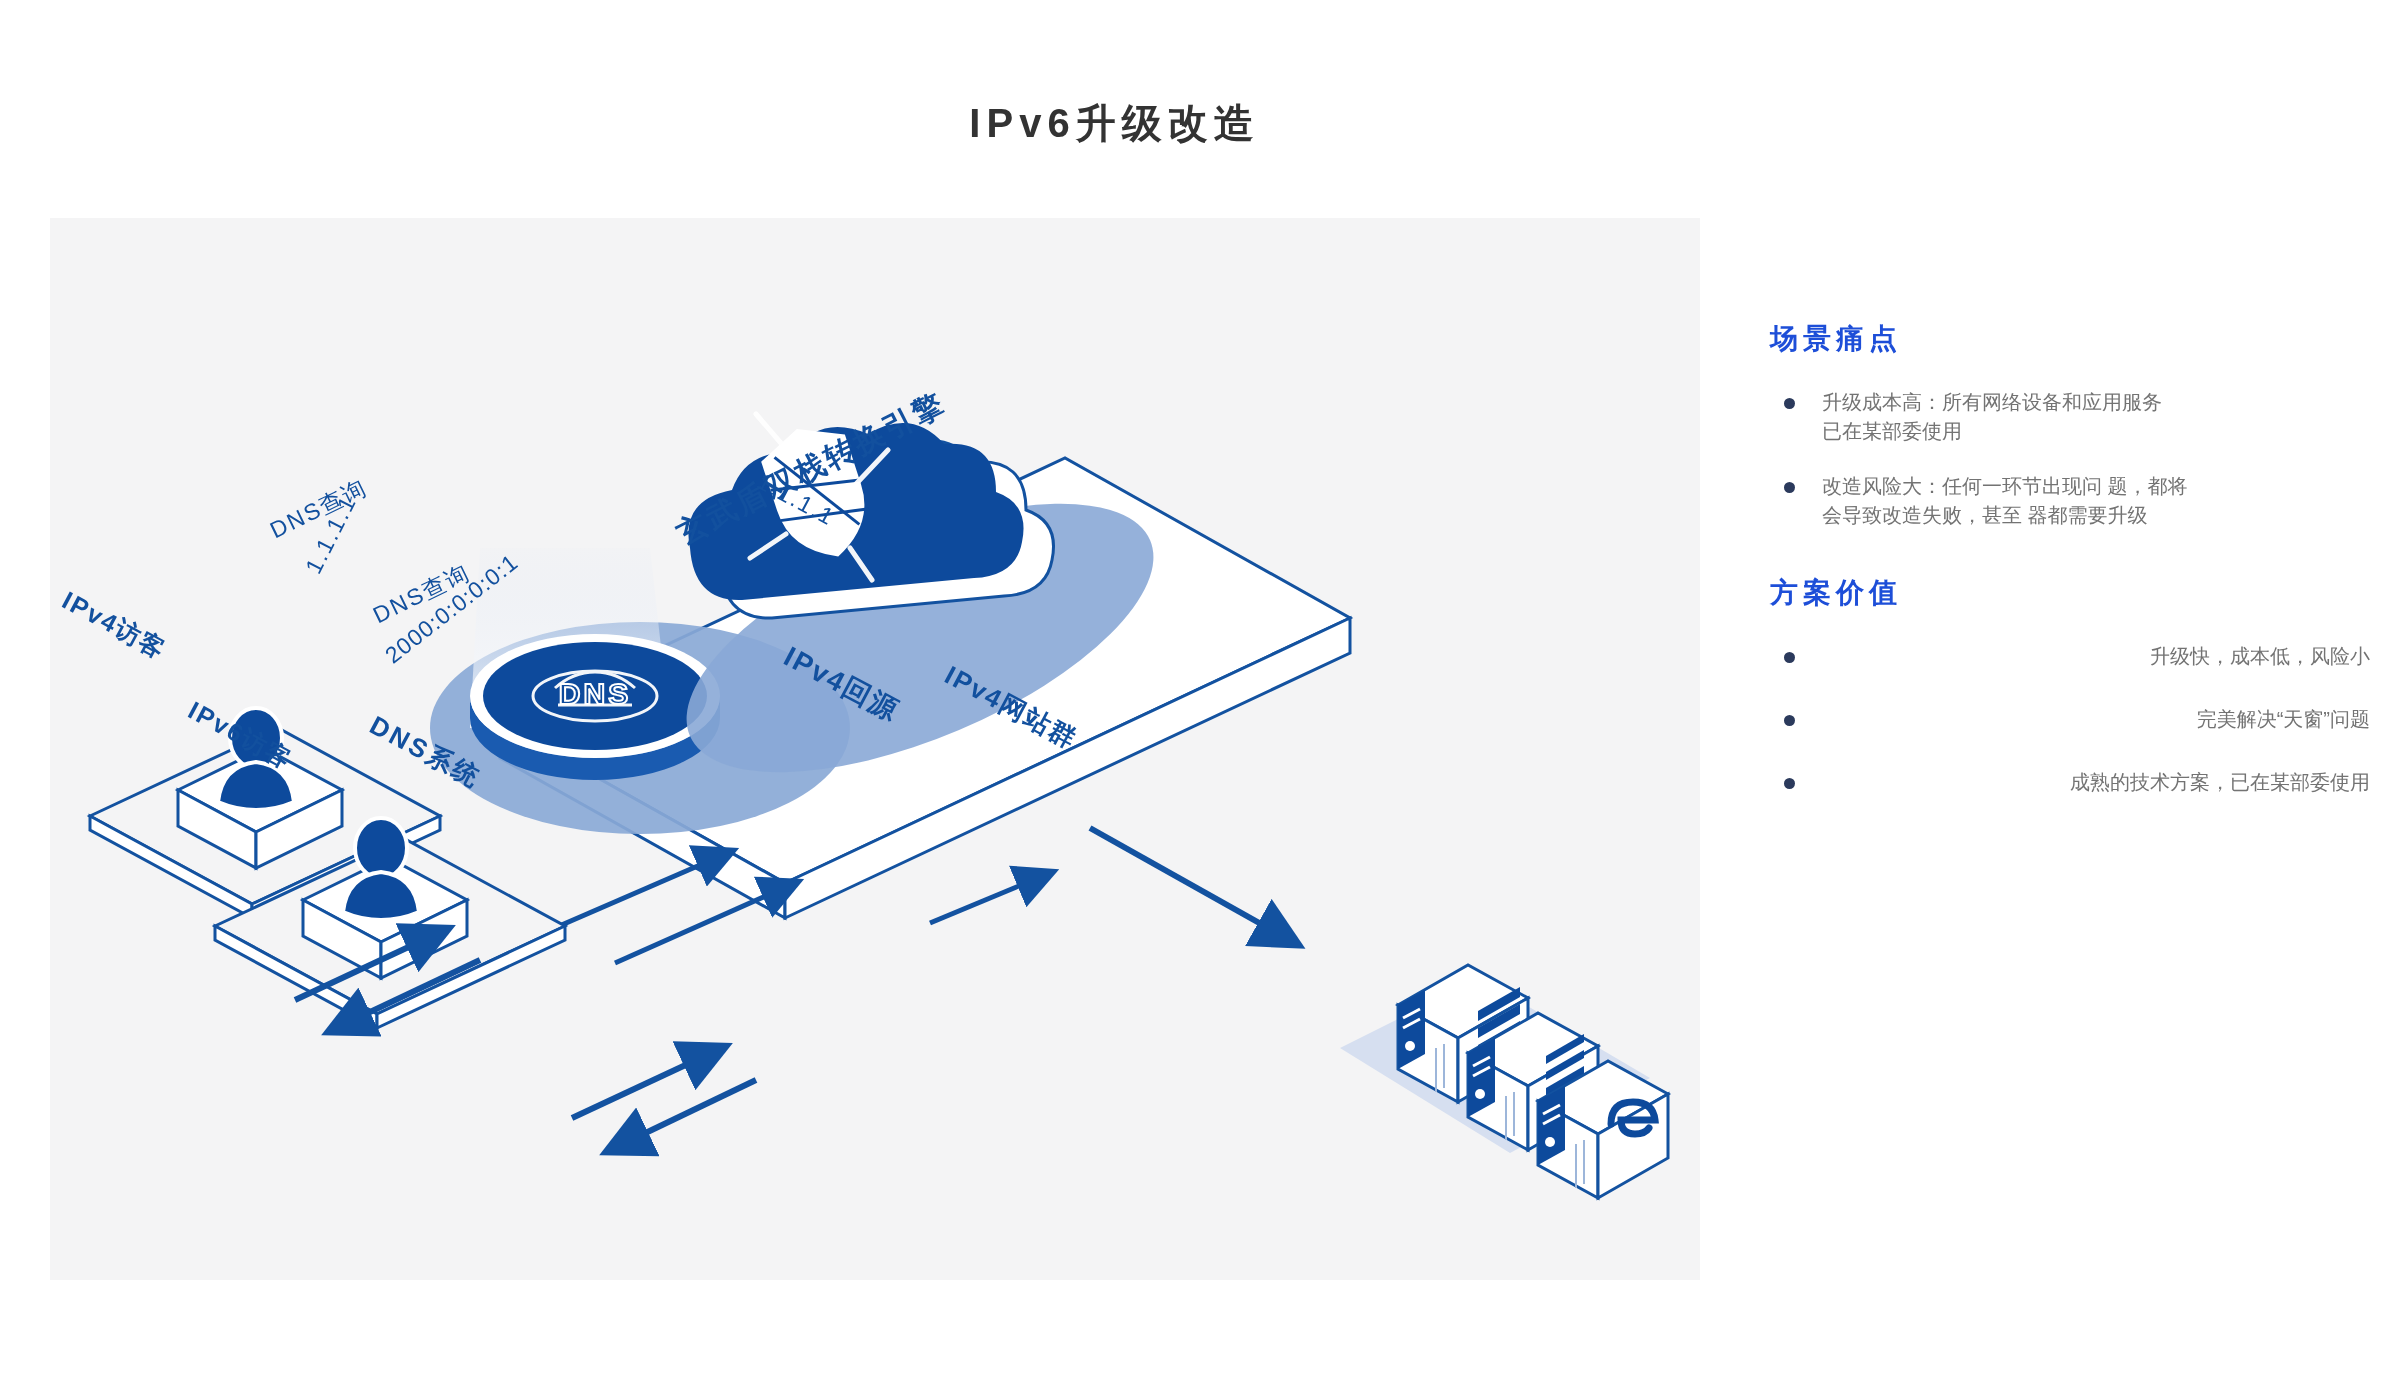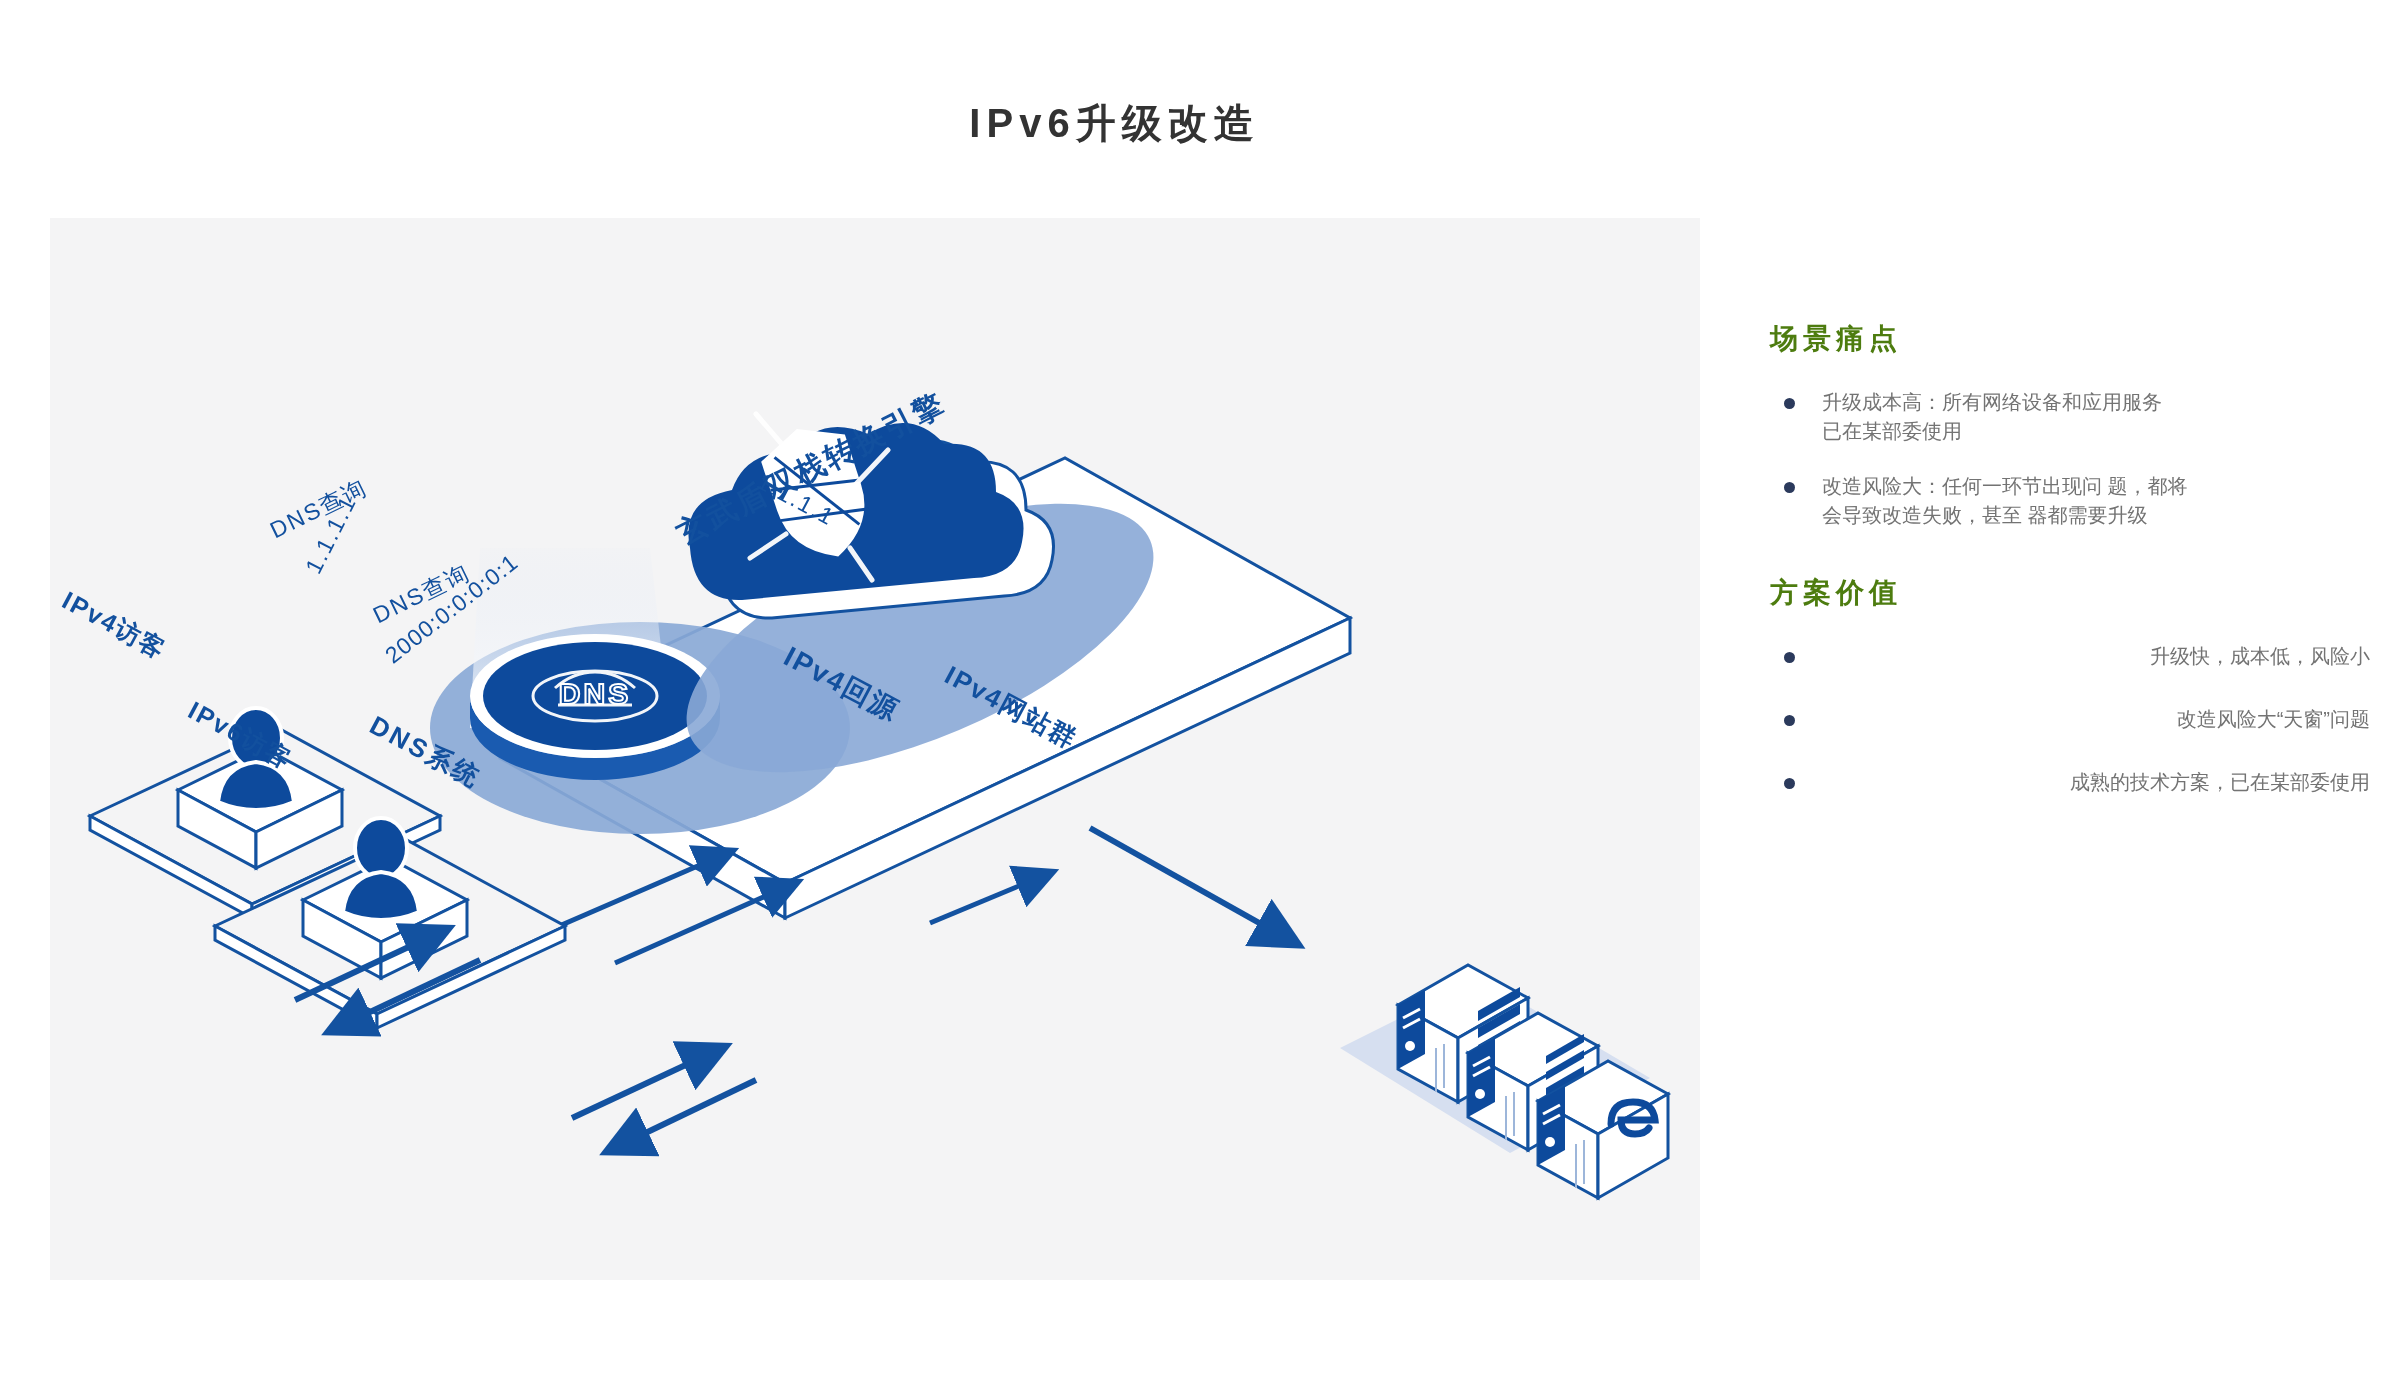--- a/index.html
+++ b/index.html
@@ -21,21 +21,21 @@
     position:absolute;left:50px;top:218px;width:1650px;height:1062px;
     background:#f4f4f5;
   }
   #diagram-svg{position:absolute;left:0;top:0;width:1650px;height:1062px;}
 
   
   #info-panel{
     position:absolute;left:1770px;top:320px;width:600px;
   }
   .panel-heading{
-    color:#4d7c0f;font-size:28px;font-weight:700;
+    color:#1d4ed8;font-size:28px;font-weight:700;
     letter-spacing:5px;margin:0 0 30px 0;
   }
   .panel-section{margin-bottom:44px;}
   .bullet-list{list-style:none;margin:0;padding:0;}
   .bullet-item{
     position:relative;padding-left:52px;margin-bottom:26px;
     font-size:20px;line-height:1.45;color:#737373;
   }
   .bullet-dot{
     position:absolute;left:14px;top:10px;
@@ -311,21 +311,21 @@
 
   <div class="panel-section" id="value-section">
     <div class="panel-heading">方案价值</div>
     <ul class="bullet-list">
       <li class="bullet-item">
         <span class="bullet-dot"></span>
         <span class="ln">升级快，成本低，风险小</span>
       </li>
       <li class="bullet-item">
         <span class="bullet-dot"></span>
-        <span class="ln">改造风险大“天窗”问题</span>
+        <span class="ln">完美解决“天窗”问题</span>
       </li>
       <li class="bullet-item">
         <span class="bullet-dot"></span>
         <span class="ln">成熟的技术方案，已在某部委使用</span>
       </li>
     </ul>
   </div>
 
 </div>
 

